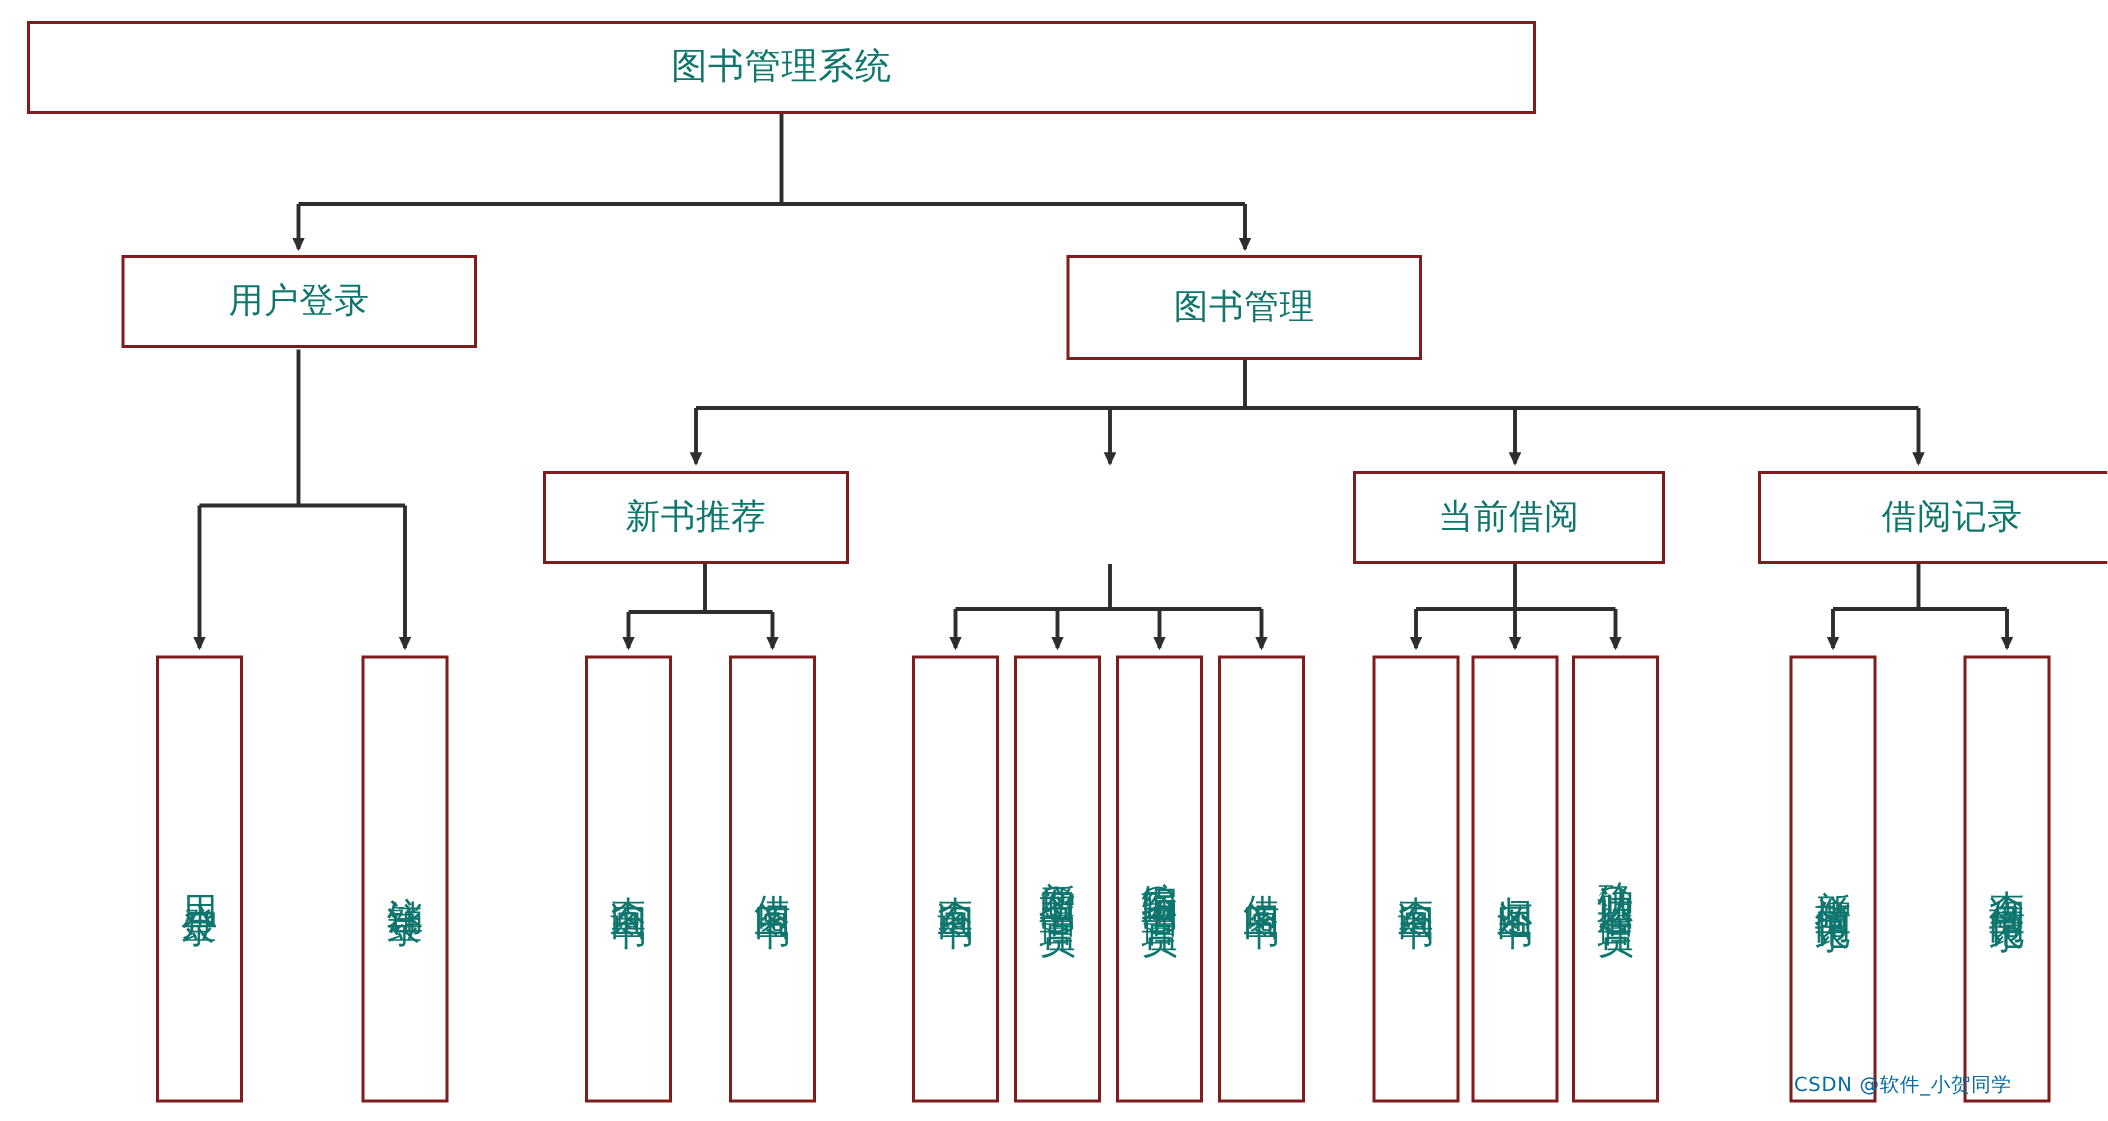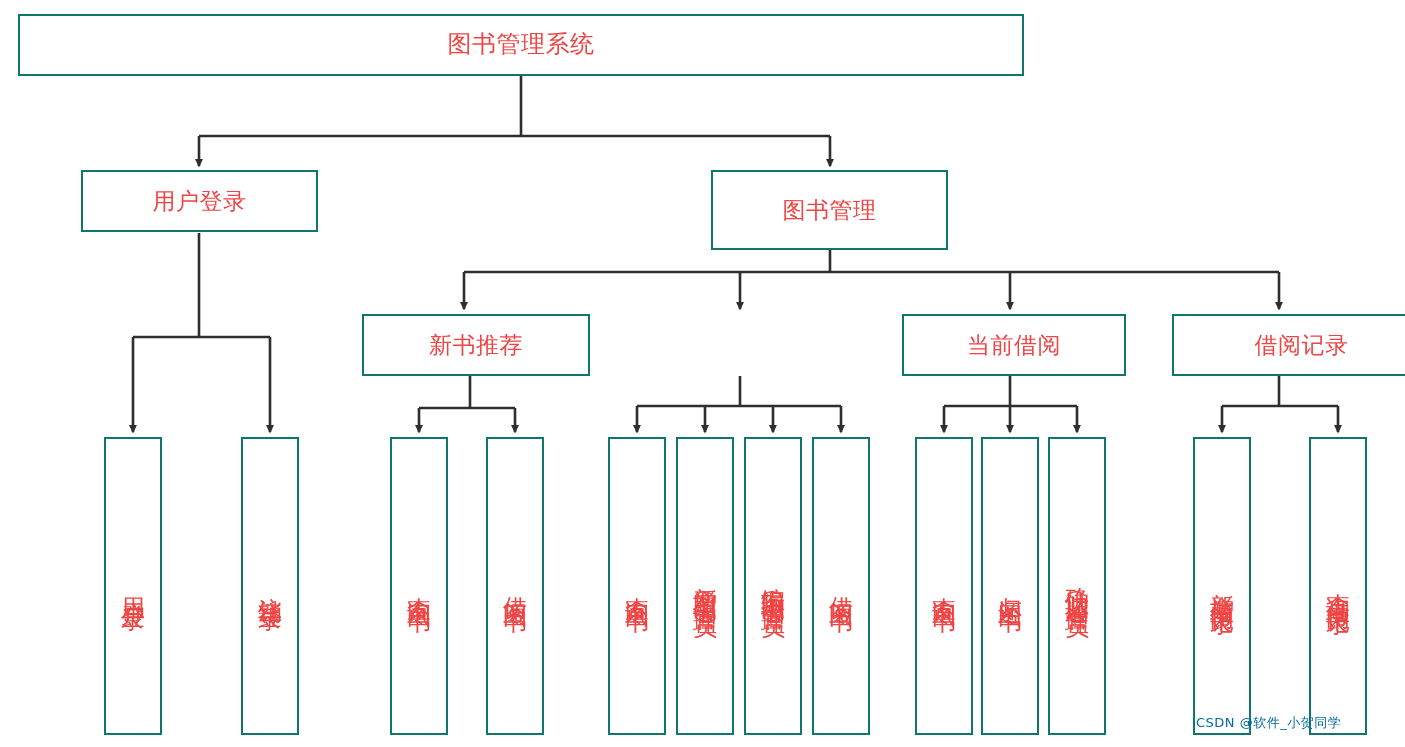--- a/index.html
+++ b/index.html
@@ -23,25 +23,25 @@
     left: 0;
     top: 0;
     width: 1405px;
     height: 747px;
     pointer-events: none;
   }
   .node {
     position: absolute;
     box-sizing: border-box;
     background: #ffffff;
-    border: 2px solid #0f766e;
+    border: 2px solid #7f1d1d;
     display: flex;
     align-items: center;
     justify-content: center;
-    color: #ef4444;
+    color: #0f766e;
   }
   .node .label {
     display: block;
     text-align: center;
     line-height: 1.05;
   }
   
   .node.h .label {
     font-size: 23px;
     letter-spacing: 0.5px;
@@ -129,30 +129,30 @@
   </svg>
 
   <div class="node h title" style="left:18px; top:14px; width:1006px; height:62px;">
     <span class="label">图书管理系统</span>
   </div>
 
   <div class="node h" style="left:81px; top:170px; width:237px; height:62px;">
     <span class="label">用户登录</span>
   </div>
 
-  <div class="node h" style="left:711px; top:170px; width:237px; height:80px;">
+  <div class="node h" style="left:711px; top:170px; width:237px; height:70px;">
     <span class="label">图书管理</span>
   </div>
 
-  <div class="node h" style="left:362px; top:314px; width:228px; height:62px;">
+  <div class="node h" style="left:362px; top:314px; width:204px; height:62px;">
     <span class="label">新书推荐</span>
   </div>
 
 
-  <div class="node h" style="left:902px; top:314px; width:224px; height:62px;">
+  <div class="node h" style="left:902px; top:314px; width:208px; height:62px;">
     <span class="label">当前借阅</span>
   </div>
 
   <div class="node h" style="left:1172px; top:314px; width:259px; height:62px;">
     <span class="label">借阅记录</span>
   </div>
 
   <div class="node v" style="left:104px; top:437px; width:58px; height:298px;">
     <span class="label">用户登录</span>
   </div>

